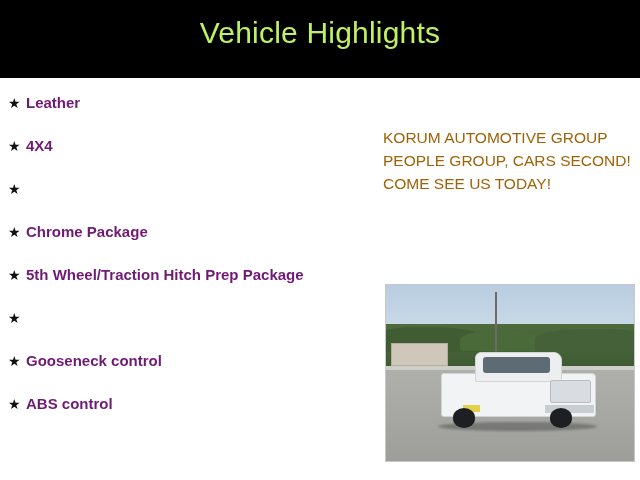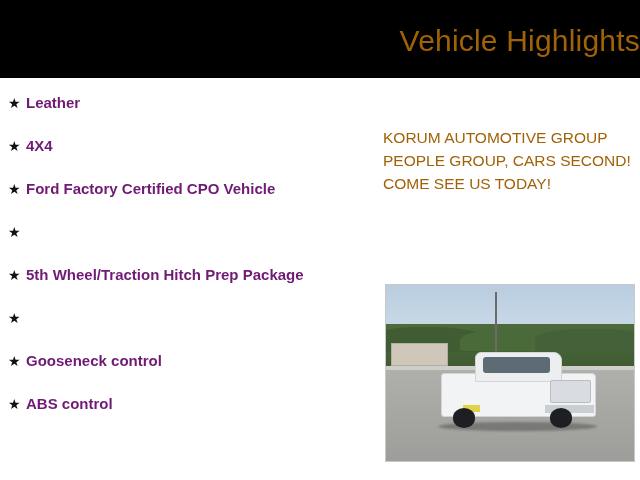--- a/index.html
+++ b/index.html
@@ -24,24 +24,24 @@
     position: absolute;
     left: 0;
     top: 0;
     width: 640px;
     height: 78px;
     background: #000000;
   }
   .header-title {
     position: absolute;
     left: 0;
-    top: 24px;
+    top: 16px;
     width: 640px;
-    text-align: right;
-    color: #a16207;
+    text-align: center;
+    color: #bef264;
     font-size: 30px;
     font-weight: 400;
     letter-spacing: 0.2px;
     font-family: "Liberation Sans", sans-serif;
   }
   
   .features {
     position: absolute;
     left: 8px;
     top: 92px;
@@ -248,25 +248,25 @@
       <span class="feature-label">Leather</span>
     </div>
 
     <div class="feature-row">
       <span class="bullet-star">★</span>
       <span class="feature-label">4X4</span>
     </div>
 
     <div class="feature-row">
       <span class="bullet-star">★</span>
-      <span class="feature-label">Ford Factory Certified CPO Vehicle</span>
-    </div>
-
-    <div class="feature-row">
-      <span class="bullet-star">★</span>
+    </div>
+
+    <div class="feature-row">
+      <span class="bullet-star">★</span>
+      <span class="feature-label">Chrome Package</span>
     </div>
 
     <div class="feature-row">
       <span class="bullet-star">★</span>
       <span class="feature-label">5th Wheel/Traction Hitch Prep Package</span>
     </div>
 
     <div class="feature-row">
       <span class="bullet-star">★</span>
     </div>

